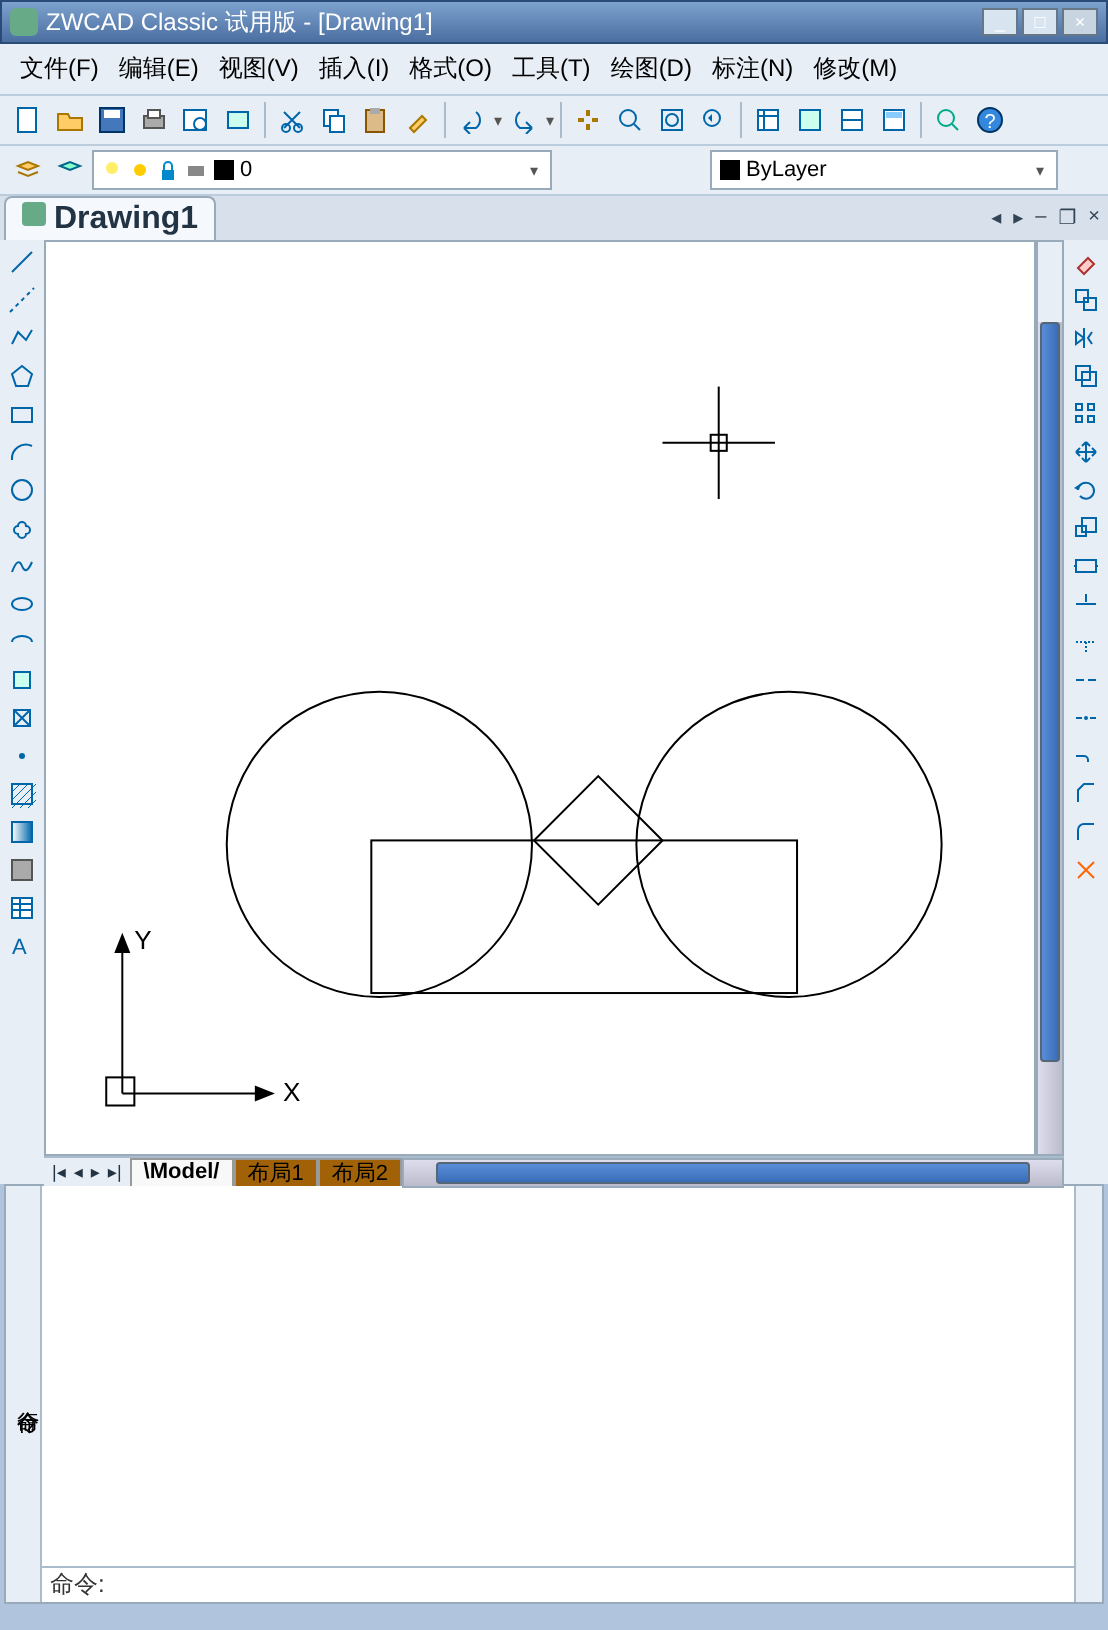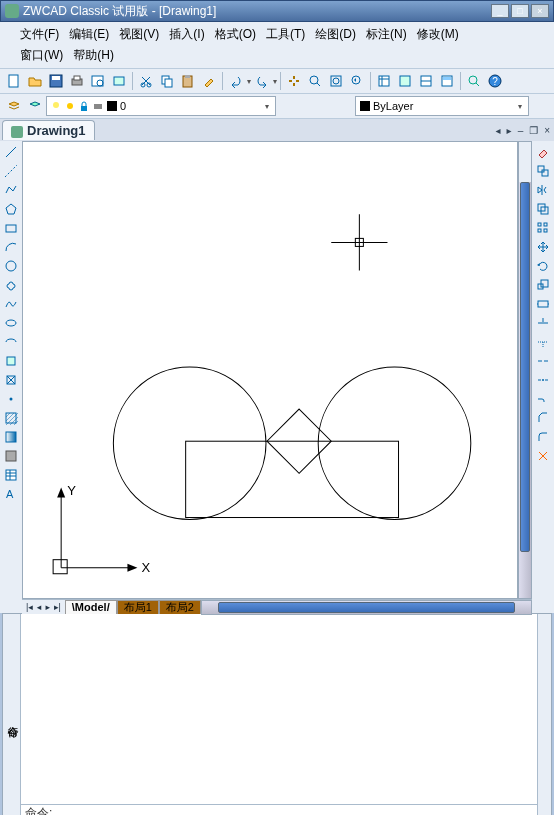--- a/index.html
+++ b/index.html
@@ -3,32 +3,32 @@
 <meta charset="utf-8">
 <style>
 * { box-sizing: border-box; margin: 0; padding: 0; }
 body { font-family: "Microsoft YaHei", Tahoma, sans-serif; font-size: 11px; background: #b0c4de; overflow: hidden; width: 554px; height: 815px; }
 .titlebar { background: linear-gradient(#7da2ce, #4a6ea0); color: #fff; height: 22px; display: flex; align-items: center; padding: 0 4px; border: 1px solid #2a4a78; }
 .titlebar .logo { width: 14px; height: 14px; background: #6a8; border-radius: 3px; margin-right: 4px; }
 .titlebar .title { flex: 1; font-size: 12px; }
 .winbtns { display: flex; gap: 2px; }
 .winbtn { width: 18px; height: 14px; background: #d8e4f0; border: 1px solid #678; font-size: 9px; display: flex; align-items: center; justify-content: center; cursor: pointer; }
 .winbtn.close { background: #c8d4e0; }
-.menubar { background: #e8eef6; padding: 2px 16px; border-bottom: 1px solid #bcd; }
+.menubar { background: #e8eef6; padding: 2px 6px; border-bottom: 1px solid #bcd; }
 .menurow { display: flex; gap: 2px; }
 .menuitem { padding: 2px 4px; cursor: pointer; font-size: 12px; }
 .toolbar { background: #e8eef6; padding: 2px 4px; display: flex; align-items: center; gap: 1px; border-bottom: 1px solid #bcd; }
 .tbtn { width: 20px; height: 20px; display: flex; align-items: center; justify-content: center; cursor: pointer; border: 1px solid transparent; }
 .tsep { width: 1px; height: 18px; background: #abc; margin: 0 2px; }
 .layer-combo { display: flex; align-items: center; border: 1px solid #9ab; background: #fff; height: 20px; padding: 0 3px; min-width: 140px; }
 .layer-combo .ic { width: 12px; height: 12px; margin-right: 2px; }
 .layer-combo input { border: none; flex: 1; font-size: 11px; outline: none; }
 .layer-combo .dd { font-size: 8px; color: #555; cursor: pointer; padding: 0 3px; }
 .doc-tab-bar { background: #d8e0ec; display: flex; align-items: center; height: 22px; padding: 0 2px; }
-.doc-tab { background: #f5f8fc; border: 1px solid #9ab; border-bottom: none; padding: 2px 8px; border-radius: 4px 4px 0 0; display: flex; align-items: flex-end; gap: 4px; font-size: 13px; font-weight: bold; color: #234; }
+.doc-tab { background: #f5f8fc; border: 1px solid #9ab; border-bottom: none; padding: 2px 8px; border-radius: 4px 4px 0 0; display: flex; align-items: flex-start; gap: 4px; font-size: 16px; font-weight: bold; color: #234; }
 .doc-tab .dlogo { width: 12px; height: 12px; background: #6a8; border-radius: 2px; }
 .doc-controls { margin-left: auto; display: flex; gap: 2px; font-size: 10px; color: #345; }
 .doc-controls span { cursor: pointer; padding: 0 2px; }
 .workspace { display: flex; height: 472px; background: #d8e0ec; }
 .ltoolbar, .rtoolbar { width: 22px; background: #e8eef6; display: flex; flex-direction: column; gap: 1px; padding: 2px 0; align-items: center; }
 .vtbtn { width: 18px; height: 18px; display: flex; align-items: center; justify-content: center; cursor: pointer; border: 1px solid transparent; }
 .canvas-area { flex: 1; display: flex; flex-direction: column; }
 .canvas { flex: 1; background: #fff; position: relative; border: 1px solid #9ab; }
 .vscroll { width: 14px; background: linear-gradient(90deg,#dde,#bbc); border: 1px solid #9ab; }
 .hscroll-row { display: flex; height: 16px; background: #e8eef6; border-top: 1px solid #abc; }
@@ -66,24 +66,20 @@
     <span class="menuitem">文件(F)</span>
     <span class="menuitem">编辑(E)</span>
     <span class="menuitem">视图(V)</span>
     <span class="menuitem">插入(I)</span>
     <span class="menuitem">格式(O)</span>
     <span class="menuitem">工具(T)</span>
     <span class="menuitem">绘图(D)</span>
     <span class="menuitem">标注(N)</span>
     <span class="menuitem">修改(M)</span>
   </div>
-  <div class="menurow">
-    <span class="menuitem">窗口(W)</span>
-    <span class="menuitem">帮助(H)</span>
-  </div>
 </div>
 
 <div class="toolbar">
   <div class="tbtn">
       <svg width="14" height="14">
         <rect x="2" y="1" width="9" height="12" fill="#fff" stroke="#06a"></rect>
       </svg>
     </div>
   <div class="tbtn">
       <svg width="14" height="14">

